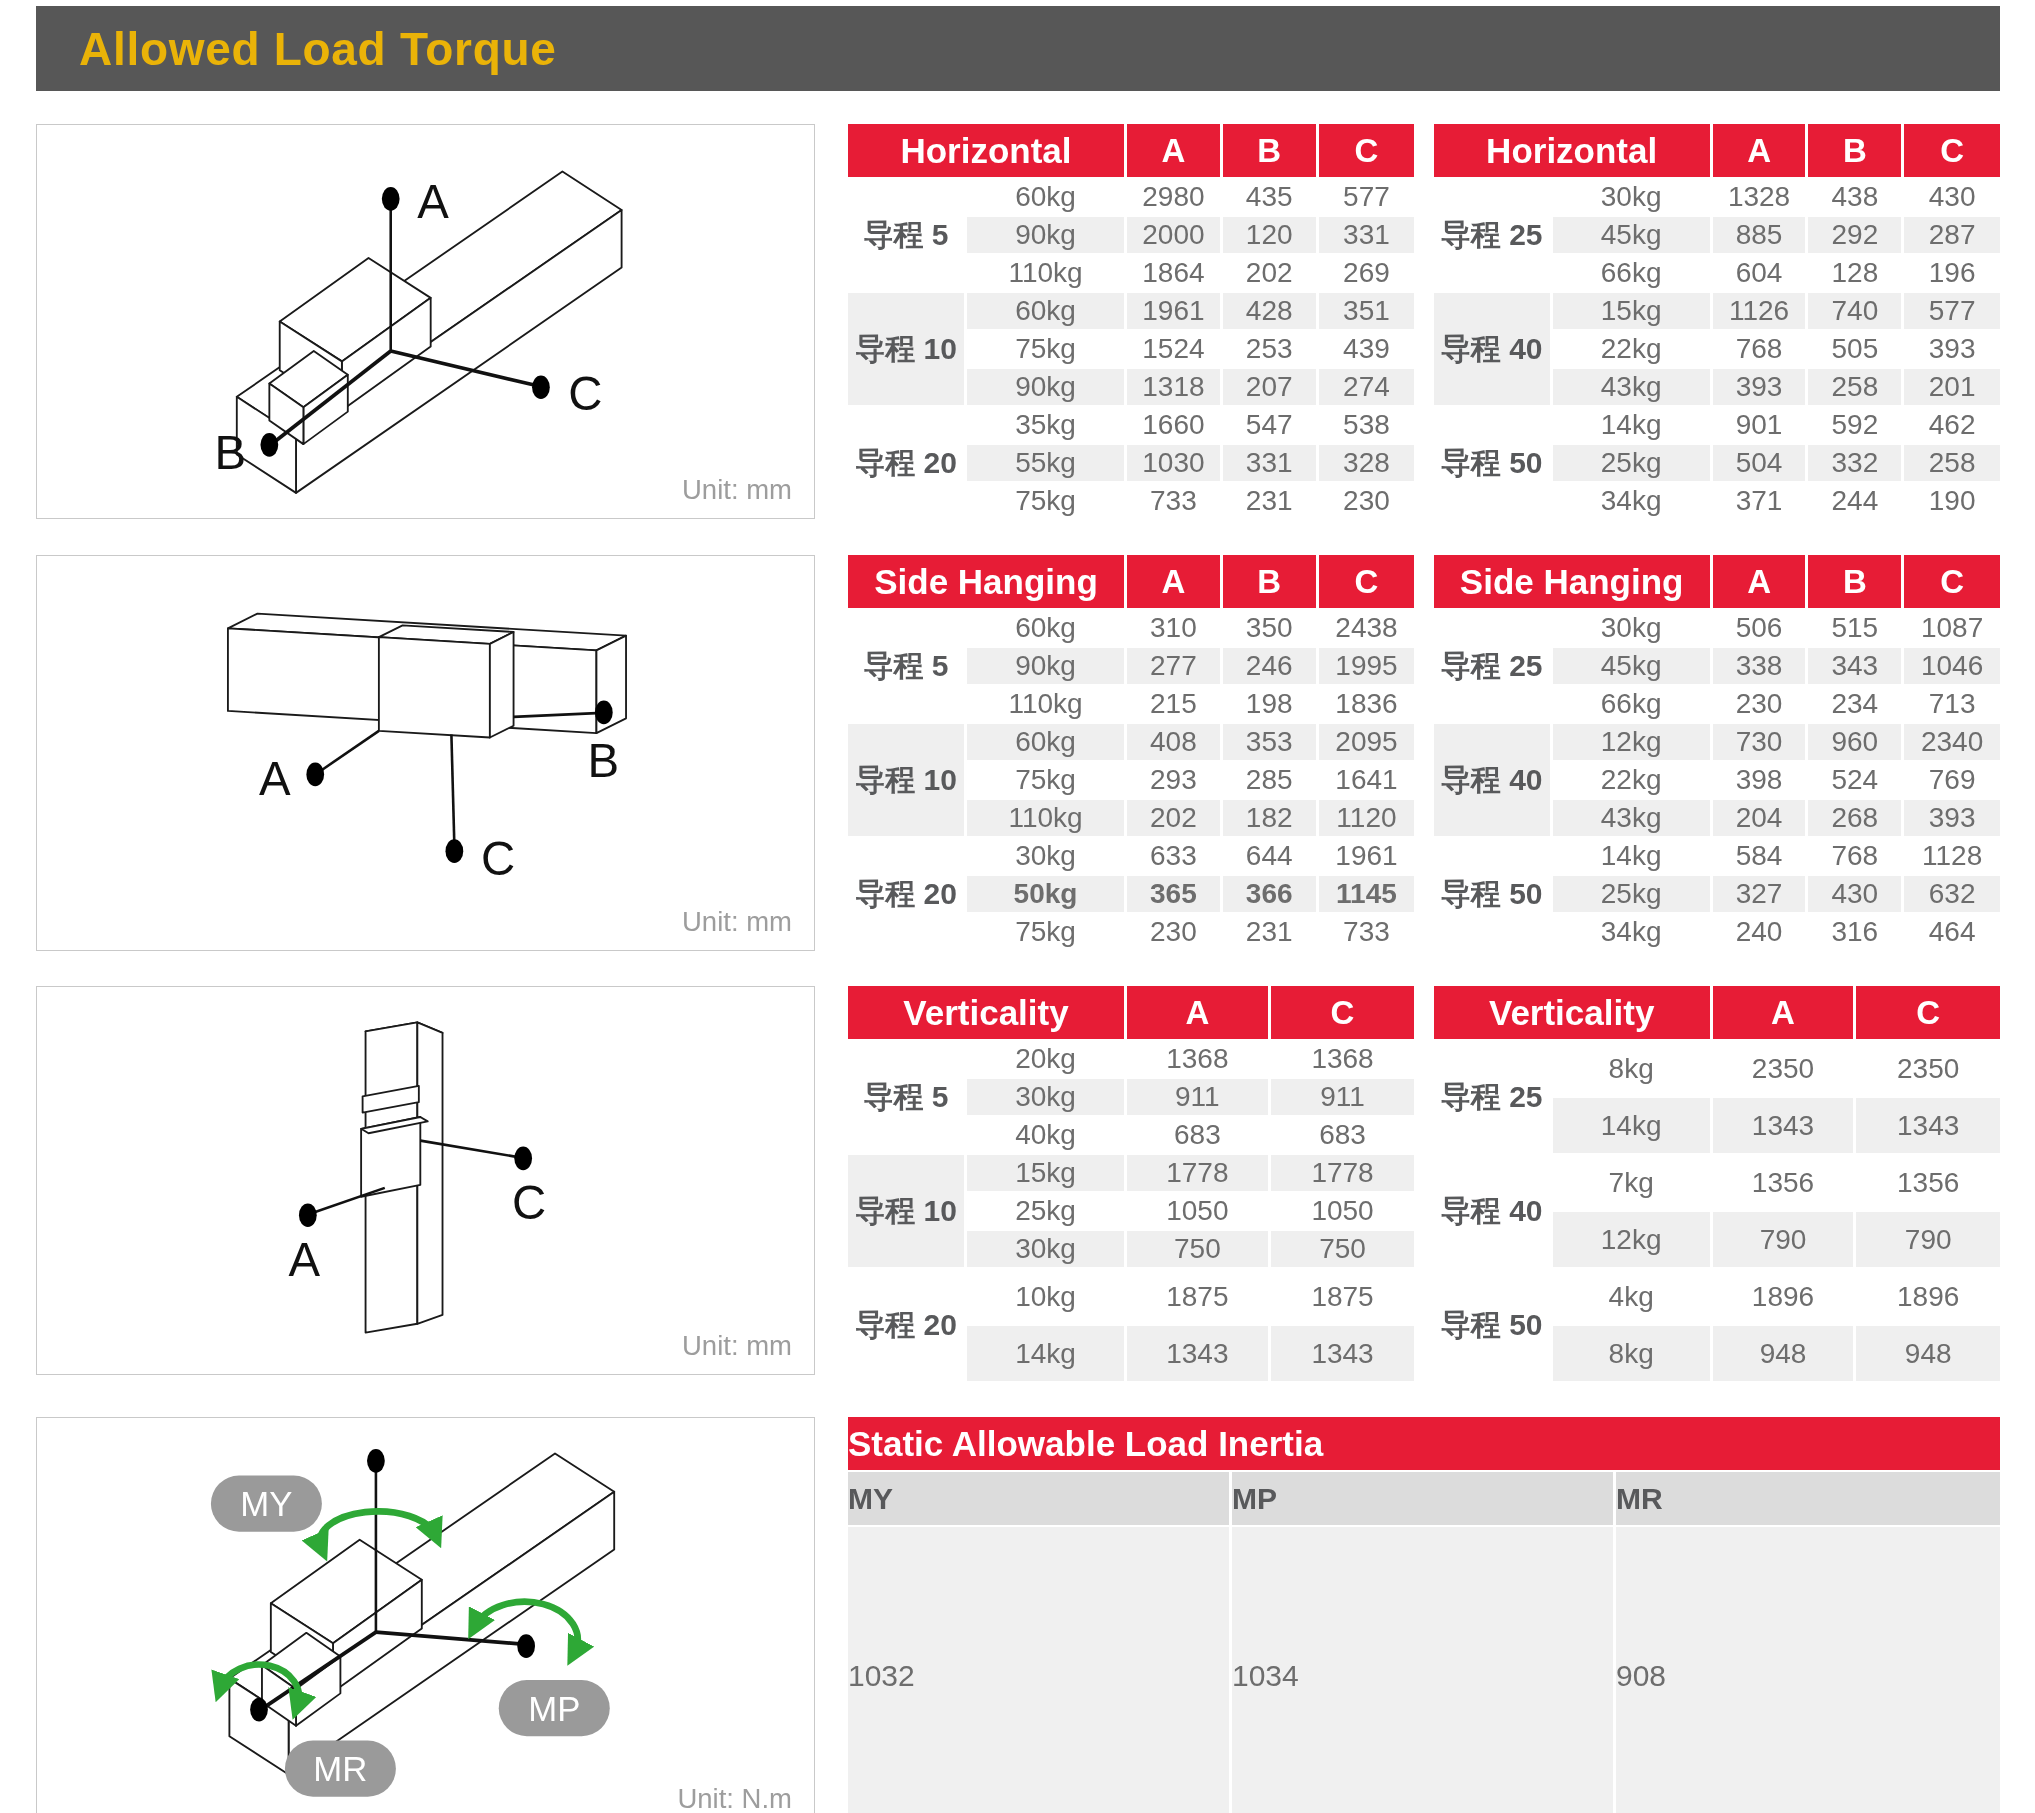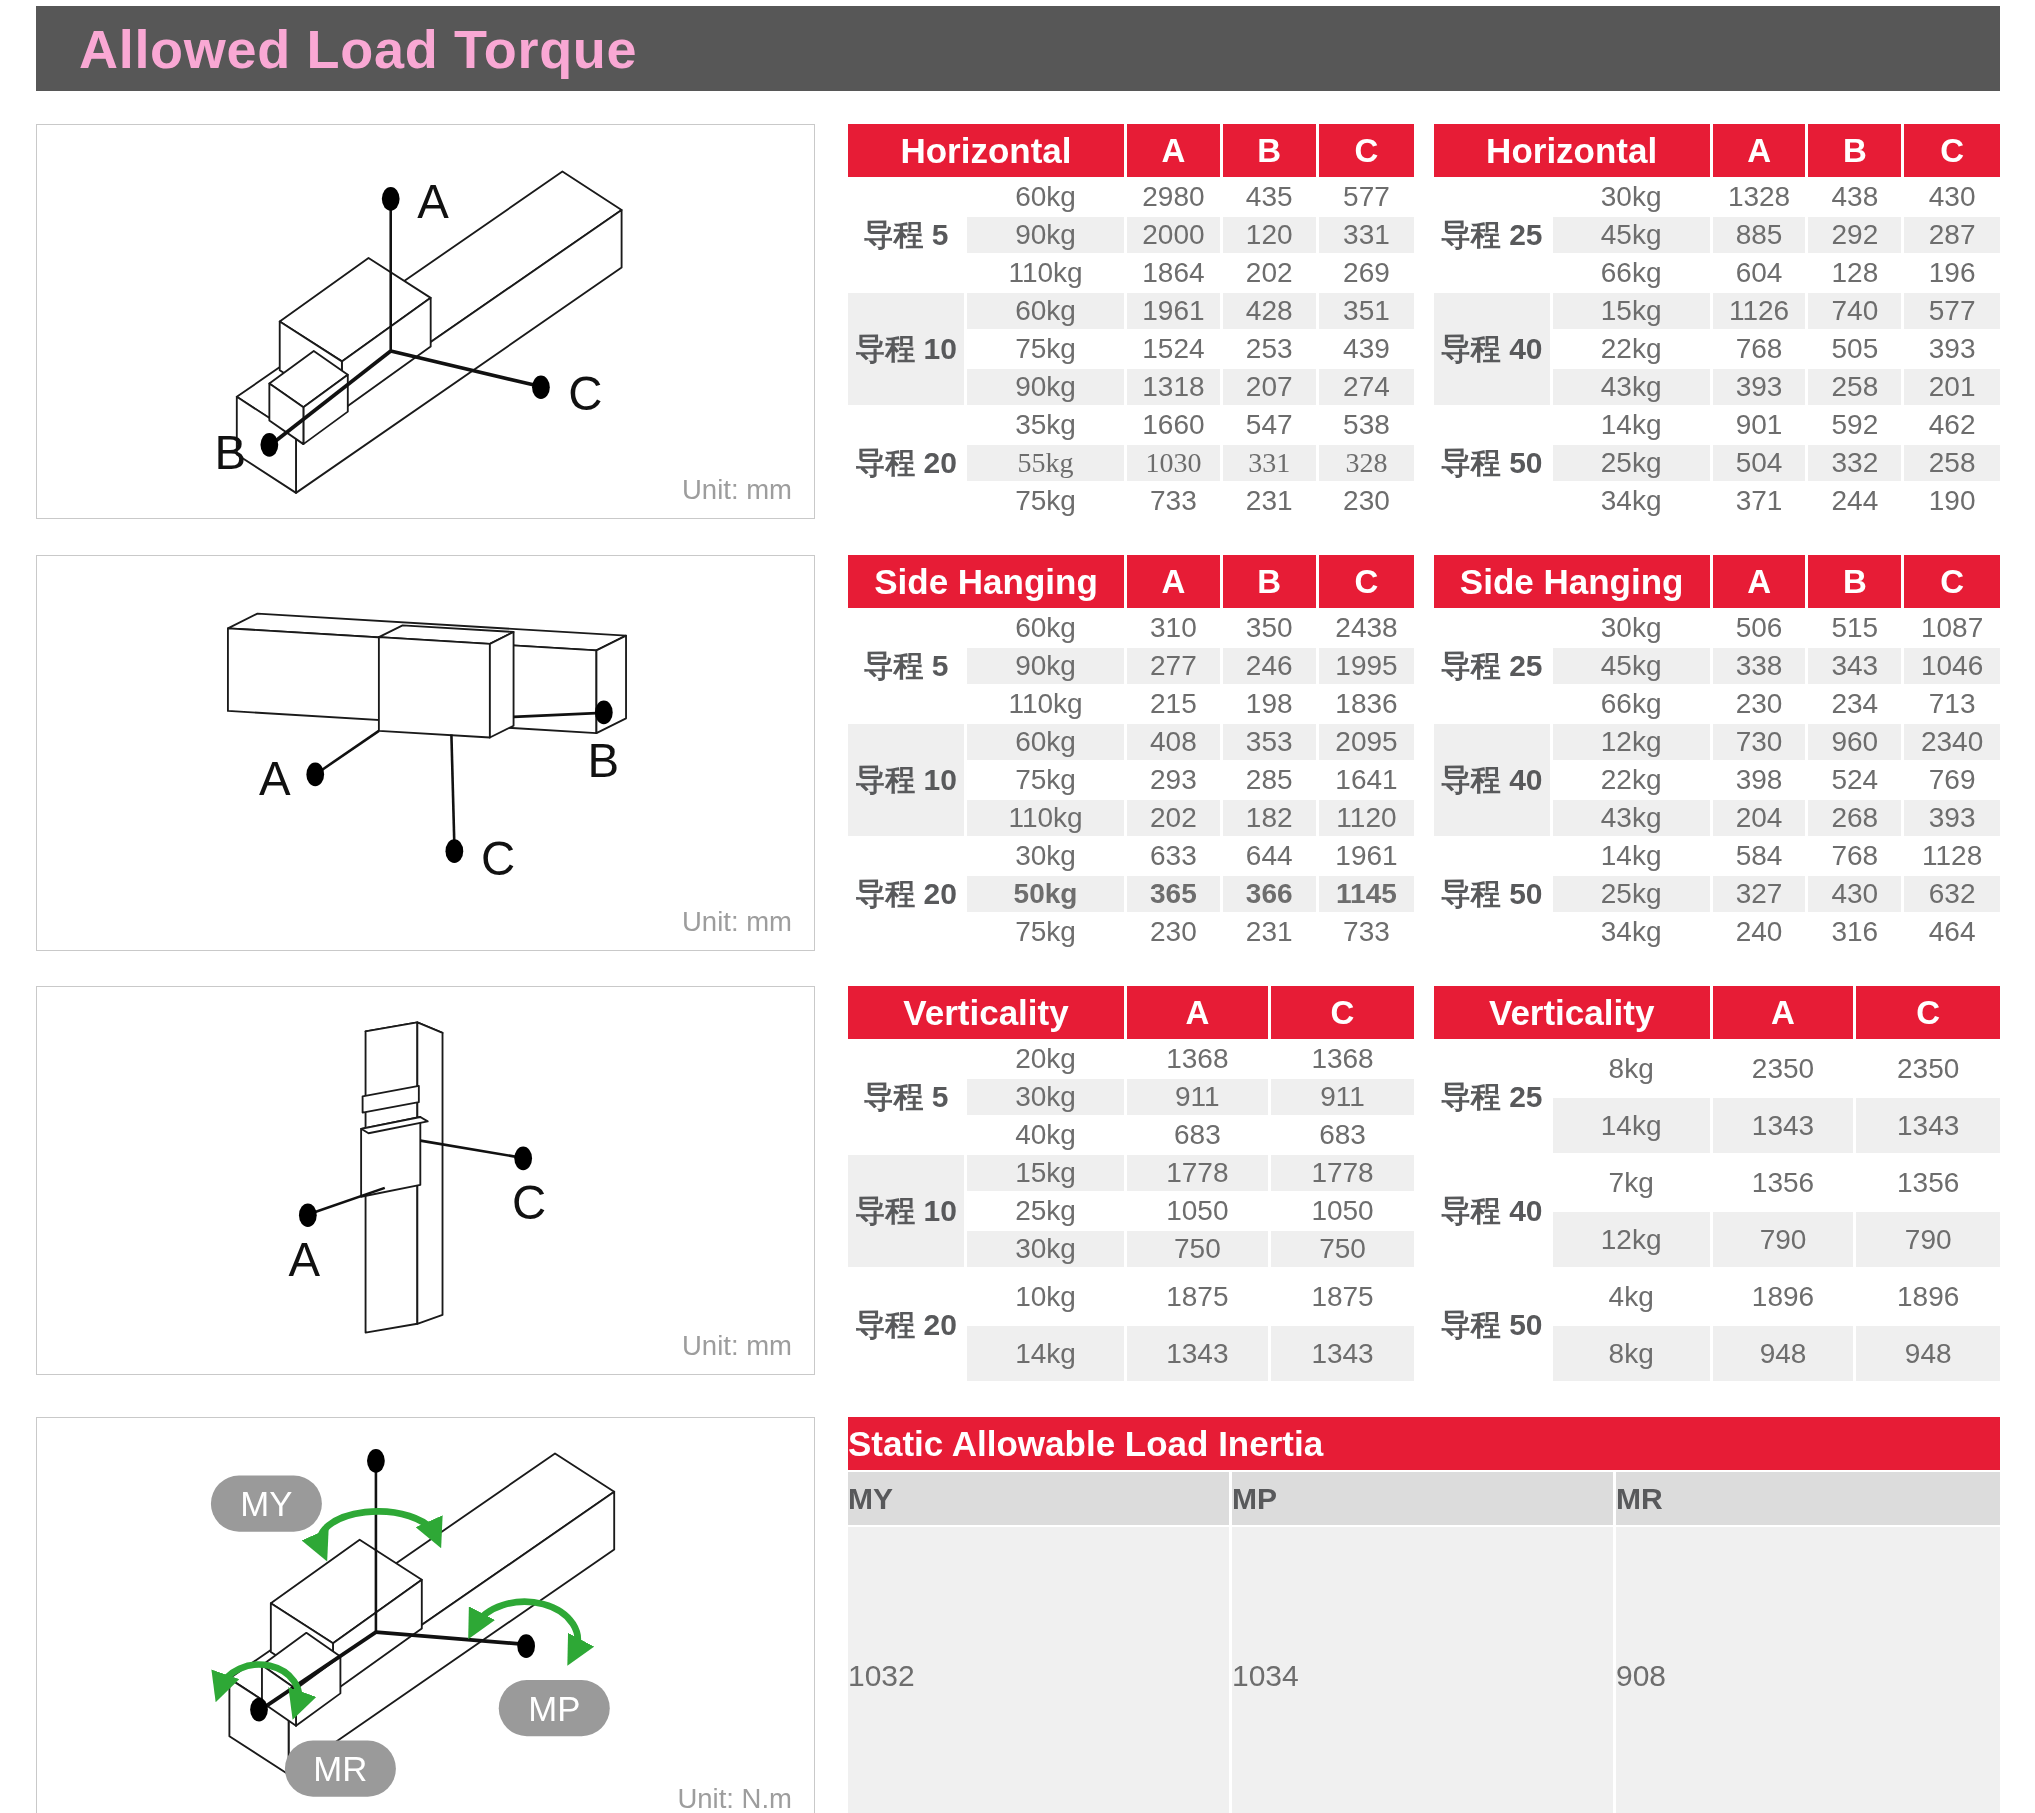--- a/index.html
+++ b/index.html
@@ -2,21 +2,21 @@
 <html style="font-size:12px"><head>
 <meta charset="utf-8">
 <style>
   html,body{margin:0;padding:0;background:#ffffff;width:2035px;height:1813px;overflow:hidden;
     font-family:"Liberation Sans",sans-serif;}
   .page{margin:6px 36px 0 36px;width:1964px;}
 
   
   .titlebar{height:85px;background:#575757;display:flex;align-items:center;
     padding-left:43px;box-sizing:border-box;margin-bottom:33px;}
-  .titlebar .t{color:#f9a8d4;font-size:54px;font-weight:bold;letter-spacing:0.7px;}
+  .titlebar .t{color:#eab308;font-size:46px;font-weight:bold;letter-spacing:0.7px;}
 
   
   .row{display:flex;gap:33px;margin-bottom:34px;align-items:stretch;}
   .pair{flex:1;display:flex;gap:19.3px;align-items:flex-start;}
   .tbl{flex:1;}
 
   
   .dbox{width:779px;box-sizing:border-box;border:1.5px solid #c9c9c9;background:#fff;position:relative;flex:none;}
   .dbox svg{display:block;width:100%;height:100%;}
   .unit{position:absolute;right:22px;bottom:12px;font-size:27.5px;color:#9d9d9d;}
@@ -147,21 +147,21 @@
                 <td>207</td>
                 <td>274</td>
               </tr>
               <tr class="even" style="height: 38px;">
                 <td class="lead" rowspan="3">导程 20</td>
                 <td>35kg</td>
                 <td>1660</td>
                 <td>547</td>
                 <td>538</td>
               </tr>
-              <tr class="odd" style="height: 38px; font-family: Liberation Serif, serif;">
+              <tr class="odd" style="height: 38px;">
                 <td>55kg</td>
                 <td>1030</td>
                 <td>331</td>
                 <td>328</td>
               </tr>
               <tr class="even" style="height: 38px;">
                 <td>75kg</td>
                 <td>733</td>
                 <td>231</td>
                 <td>230</td>

